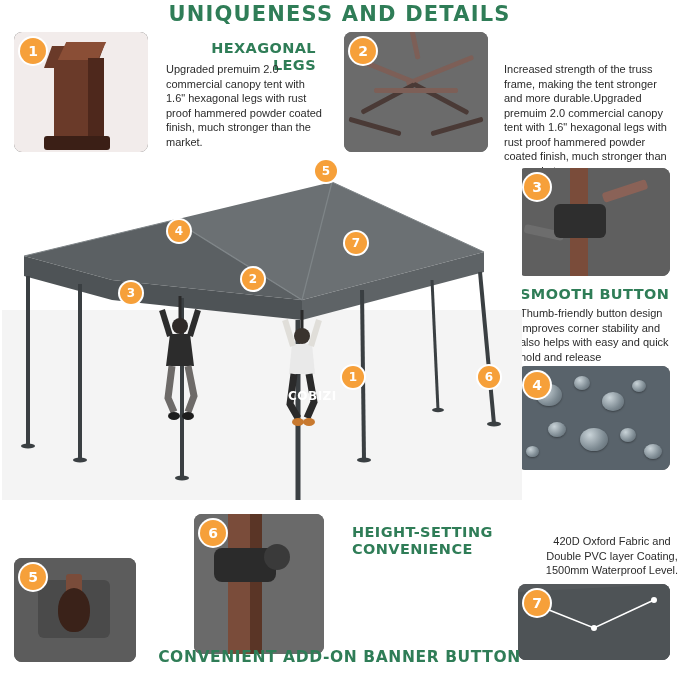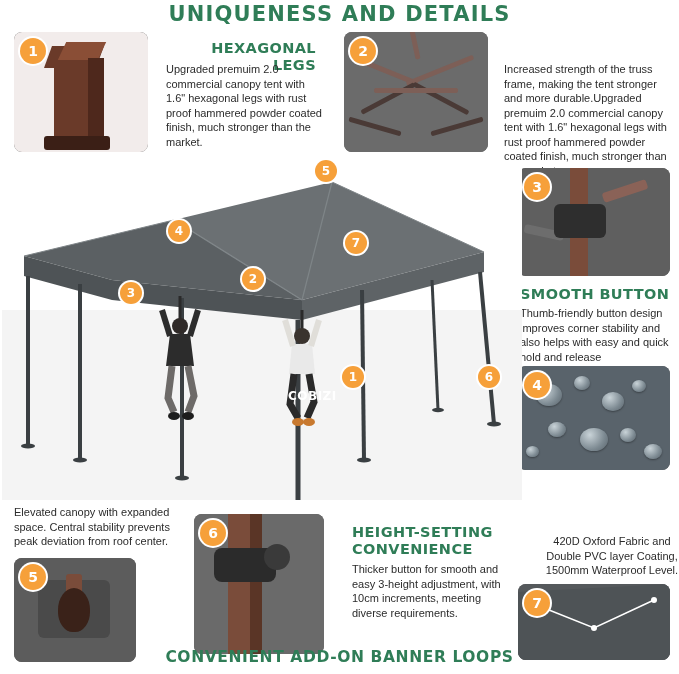--- a/index.html
+++ b/index.html
@@ -260,21 +260,20 @@
       <div class="drop" style="left:8px; top:80px; width:13px; height:11px;"></div>
       <div class="drop" style="left:126px; top:78px; width:18px; height:15px;"></div>
     </div>
     <div class="badge-abs">
       <div class="badge">4</div>
     </div>
   </div>
   <div class="fbody" style="left:536px; top:534px; width:152px;text-align:center;">420D Oxford Fabric and Double PVC layer Coating, 1500mm Waterproof Level.</div>
 
   <div class="block-title" style="position:absolute; left:14px; top:452px; width:160px;">REINFORCED PEAK PROTECTION</div>
-  <div class="fbody" style="left:14px; top:505px; width:158px;">Elevated canopy with expanded space. Central stability prevents peak deviation from roof center.</div>
   <div class="thumb" style="left:14px; top:558px; width:122px; height:104px;">
     <div class="peak-bg">
       <div class="peak-plate"></div>
       <div class="peak-pole"></div>
       <div class="peak-hole"></div>
     </div>
     <div class="badge-abs">
       <div class="badge">5</div>
     </div>
   </div>
@@ -284,21 +283,20 @@
       <div class="hs-pole"></div>
       <div class="hs-pole2"></div>
       <div class="hs-knob"></div>
       <div class="hs-knob2"></div>
     </div>
     <div class="badge-abs">
       <div class="badge">6</div>
     </div>
   </div>
   <div class="ftitle" style="left:352px; top:524px; width:160px;">HEIGHT-SETTING CONVENIENCE</div>
-  <div class="fbody" style="left:352px; top:562px; width:152px;">Thicker button for smooth and easy 3-height adjustment, with 10cm increments, meeting diverse requirements.</div>
 
   <div class="thumb" style="left:518px; top:584px; width:152px; height:76px;">
     <div class="bl-bg">
       <svg width="152" height="76" viewBox="0 0 152 76">
         <polygon points="0,8 152,0 152,76 0,76" fill="#4e5356"></polygon>
         <polyline points="16,20 76,44 136,16" fill="none" stroke="#ffffff" stroke-width="1.6"></polyline>
         <circle cx="16" cy="20" r="3" fill="#ffffff"></circle>
         <circle cx="136" cy="16" r="3" fill="#ffffff"></circle>
         <circle cx="76" cy="44" r="3" fill="#ffffff"></circle>
       </svg>
@@ -383,15 +381,15 @@
       <div class="badge small">3</div>
     </div>
     <div class="hero-badge" style="left:340px; top:206px;">
       <div class="badge small">1</div>
     </div>
     <div class="hero-badge" style="left:476px; top:206px;">
       <div class="badge small">6</div>
     </div>
   </div>
 
-  <div class="bottombanner">CONVENIENT ADD-ON BANNER LOOPS</div>
+  <div class="bottombanner">CONVENIENT ADD-ON BANNER BUTTON</div>
 
 </div>
 
 </body></html>

